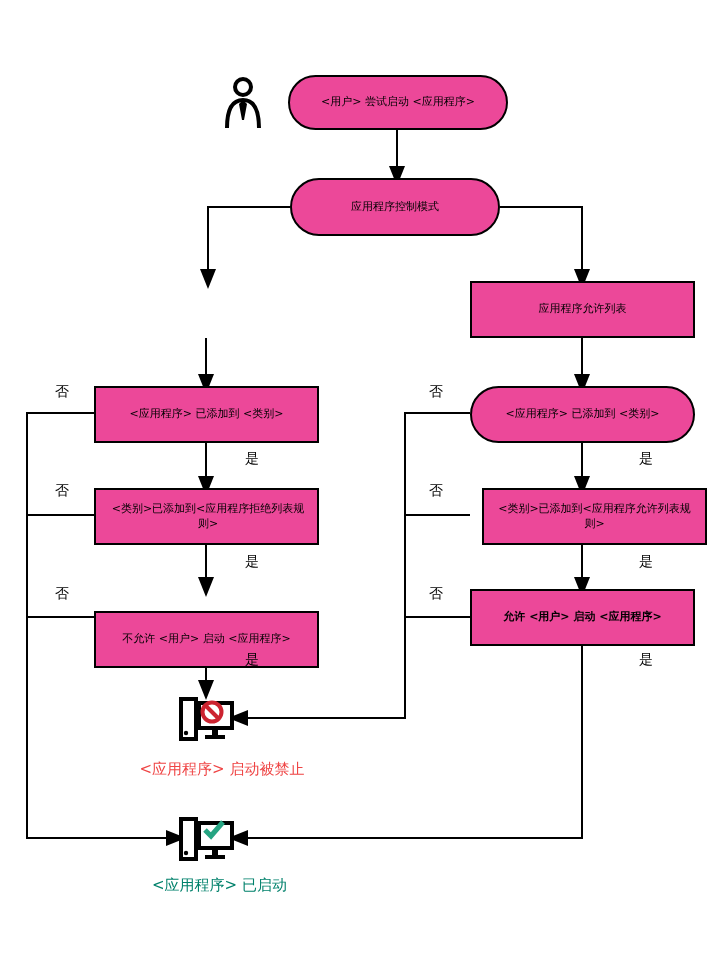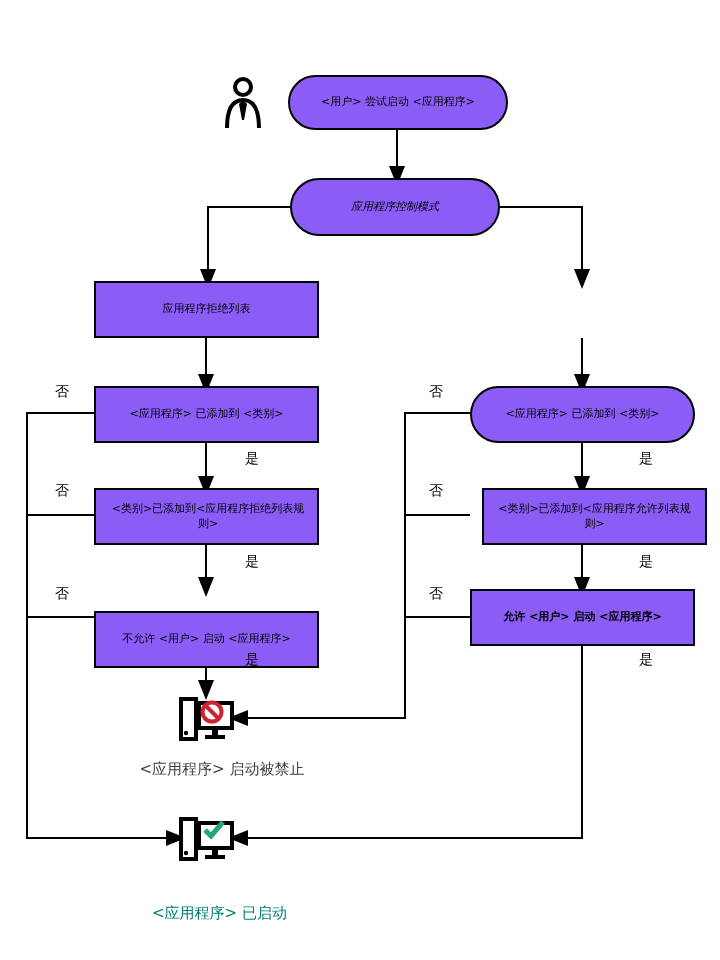--- a/index.html
+++ b/index.html
@@ -2,21 +2,21 @@
 <html><head>
 <meta charset="utf-8">
 <style>
   html,body{margin:0;padding:0;background:#ffffff;}
   .stage{
     position:relative;width:720px;height:960px;background:#ffffff;overflow:hidden;
     font-family:"DejaVu Sans",sans-serif;color:#000;
   }
   .wires{position:absolute;left:0;top:0;width:720px;height:960px;}
   .node{
-    position:absolute;box-sizing:border-box;border:2px solid #000;background:#8b5cf6;
+    position:absolute;box-sizing:border-box;border:2px solid #000;background:#ec4899;
     display:flex;align-items:center;justify-content:center;text-align:center;
     font-size:11px;line-height:1.35;padding:4px 10px;
   }
   .pill{border-radius:29px;}
   .edge-label{
     position:absolute;font-size:14px;width:24px;text-align:center;
   }
   .result-label{
     position:absolute;font-size:15px;text-align:center;white-space:nowrap;
   }
@@ -57,24 +57,24 @@
   <div class="icon-box" style="left:224px;top:76px;width:38px;height:54px;">
     <svg width="38" height="54" viewBox="0 0 38 54">
       <circle cx="19" cy="11" r="8" fill="none" stroke="#000" stroke-width="4"></circle>
       <path d="M3,52 C3,30 10,24 19,24 C28,24 35,30 35,52" fill="none" stroke="#000" stroke-width="4"></path>
       <path d="M19,24 L15,28 L18,44 L20,44 L23,28 Z" fill="#000"></path>
     </svg>
   </div>
 
   <div class="node pill" style="left:288px;top:75px;width:220px;height:55px;">&lt;用户&gt; 尝试启动 &lt;应用程序&gt;</div>
 
-  <div class="node pill" style="left:290px;top:178px;width:210px;height:58px;font-style:italic;">应用程序控制模式</div>
+  <div class="node pill" style="left:290px;top:178px;width:210px;height:58px;">应用程序控制模式</div>
 
-  <div class="node" style="left:94px;top:281px;width:225px;height:57px;">应用程序拒绝列表</div>
 
+  <div class="node" style="left:470px;top:281px;width:225px;height:57px;">应用程序允许列表</div>
 
   <div class="node" style="left:94px;top:386px;width:225px;height:57px;">&lt;应用程序&gt; 已添加到 &lt;类别&gt;</div>
 
   <div class="node pill" style="left:470px;top:386px;width:225px;height:57px;">&lt;应用程序&gt; 已添加到 &lt;类别&gt;</div>
 
   <div class="node" style="left:94px;top:488px;width:225px;height:57px;padding-left:13px;">&lt;类别&gt;已添加到&lt;应用程序拒绝列表规则&gt;</div>
 
   <div class="node" style="left:470px;top:488px;width:225px;height:57px;margin-left:12px;">&lt;类别&gt;已添加到&lt;应用程序允许列表规则&gt;</div>
 
   <div class="node" style="left:94px;top:611px;width:225px;height:57px;">不允许 &lt;用户&gt; 启动 &lt;应用程序&gt;</div>
@@ -100,28 +100,28 @@
       <rect x="3" y="7" width="15" height="40" fill="#fff" stroke="#000" stroke-width="4"></rect>
       <circle cx="8" cy="41" r="2.2" fill="#000"></circle>
       <rect x="21" y="11" width="33" height="25" fill="#fff" stroke="#000" stroke-width="4"></rect>
       <rect x="34" y="36" width="6" height="7" fill="#000"></rect>
       <path d="M27,45 L47,45" stroke="#000" stroke-width="4"></path>
       <circle cx="34" cy="20" r="9.5" fill="#fff" stroke-width="4" stroke="#cc2330"></circle>
       <path d="M27.5,13.5 L40.5,26.5" stroke-width="4" stroke="#cc2330"></path>
     </svg>
   </div>
 
-  <div class="result-label" style="left: 102px; top: 760px; width: 240px; color: #404040;">&lt;应用程序&gt; 启动被禁止</div>
+  <div class="result-label" style="left: 102px; top: 760px; width: 240px; color: #ef4444;">&lt;应用程序&gt; 启动被禁止</div>
 
   <div class="icon-box" style="left:178px;top:812px;width:58px;height:56px;">
     <svg width="58" height="56" viewBox="0 0 58 56">
       <rect x="3" y="7" width="15" height="40" fill="#fff" stroke="#000" stroke-width="4"></rect>
       <circle cx="8" cy="41" r="2.2" fill="#000"></circle>
       <rect x="21" y="11" width="33" height="25" fill="#fff" stroke="#000" stroke-width="4"></rect>
       <rect x="34" y="36" width="6" height="7" fill="#000"></rect>
       <path d="M27,45 L47,45" stroke="#000" stroke-width="4"></path>
       <path d="M27,18 L33,24 L45,10" fill="none" stroke-width="5" stroke="#26a482"></path>
     </svg>
   </div>
 
-  <div class="result-label" style="left: 102px; top: 876px; width: 235px; color: rgb(0, 129, 107); margin-top: 28px;">&lt;应用程序&gt; 已启动</div>
+  <div class="result-label" style="left: 102px; top: 876px; width: 235px; color: rgb(0, 129, 107);">&lt;应用程序&gt; 已启动</div>
 
 </div>
 
 </body></html>

